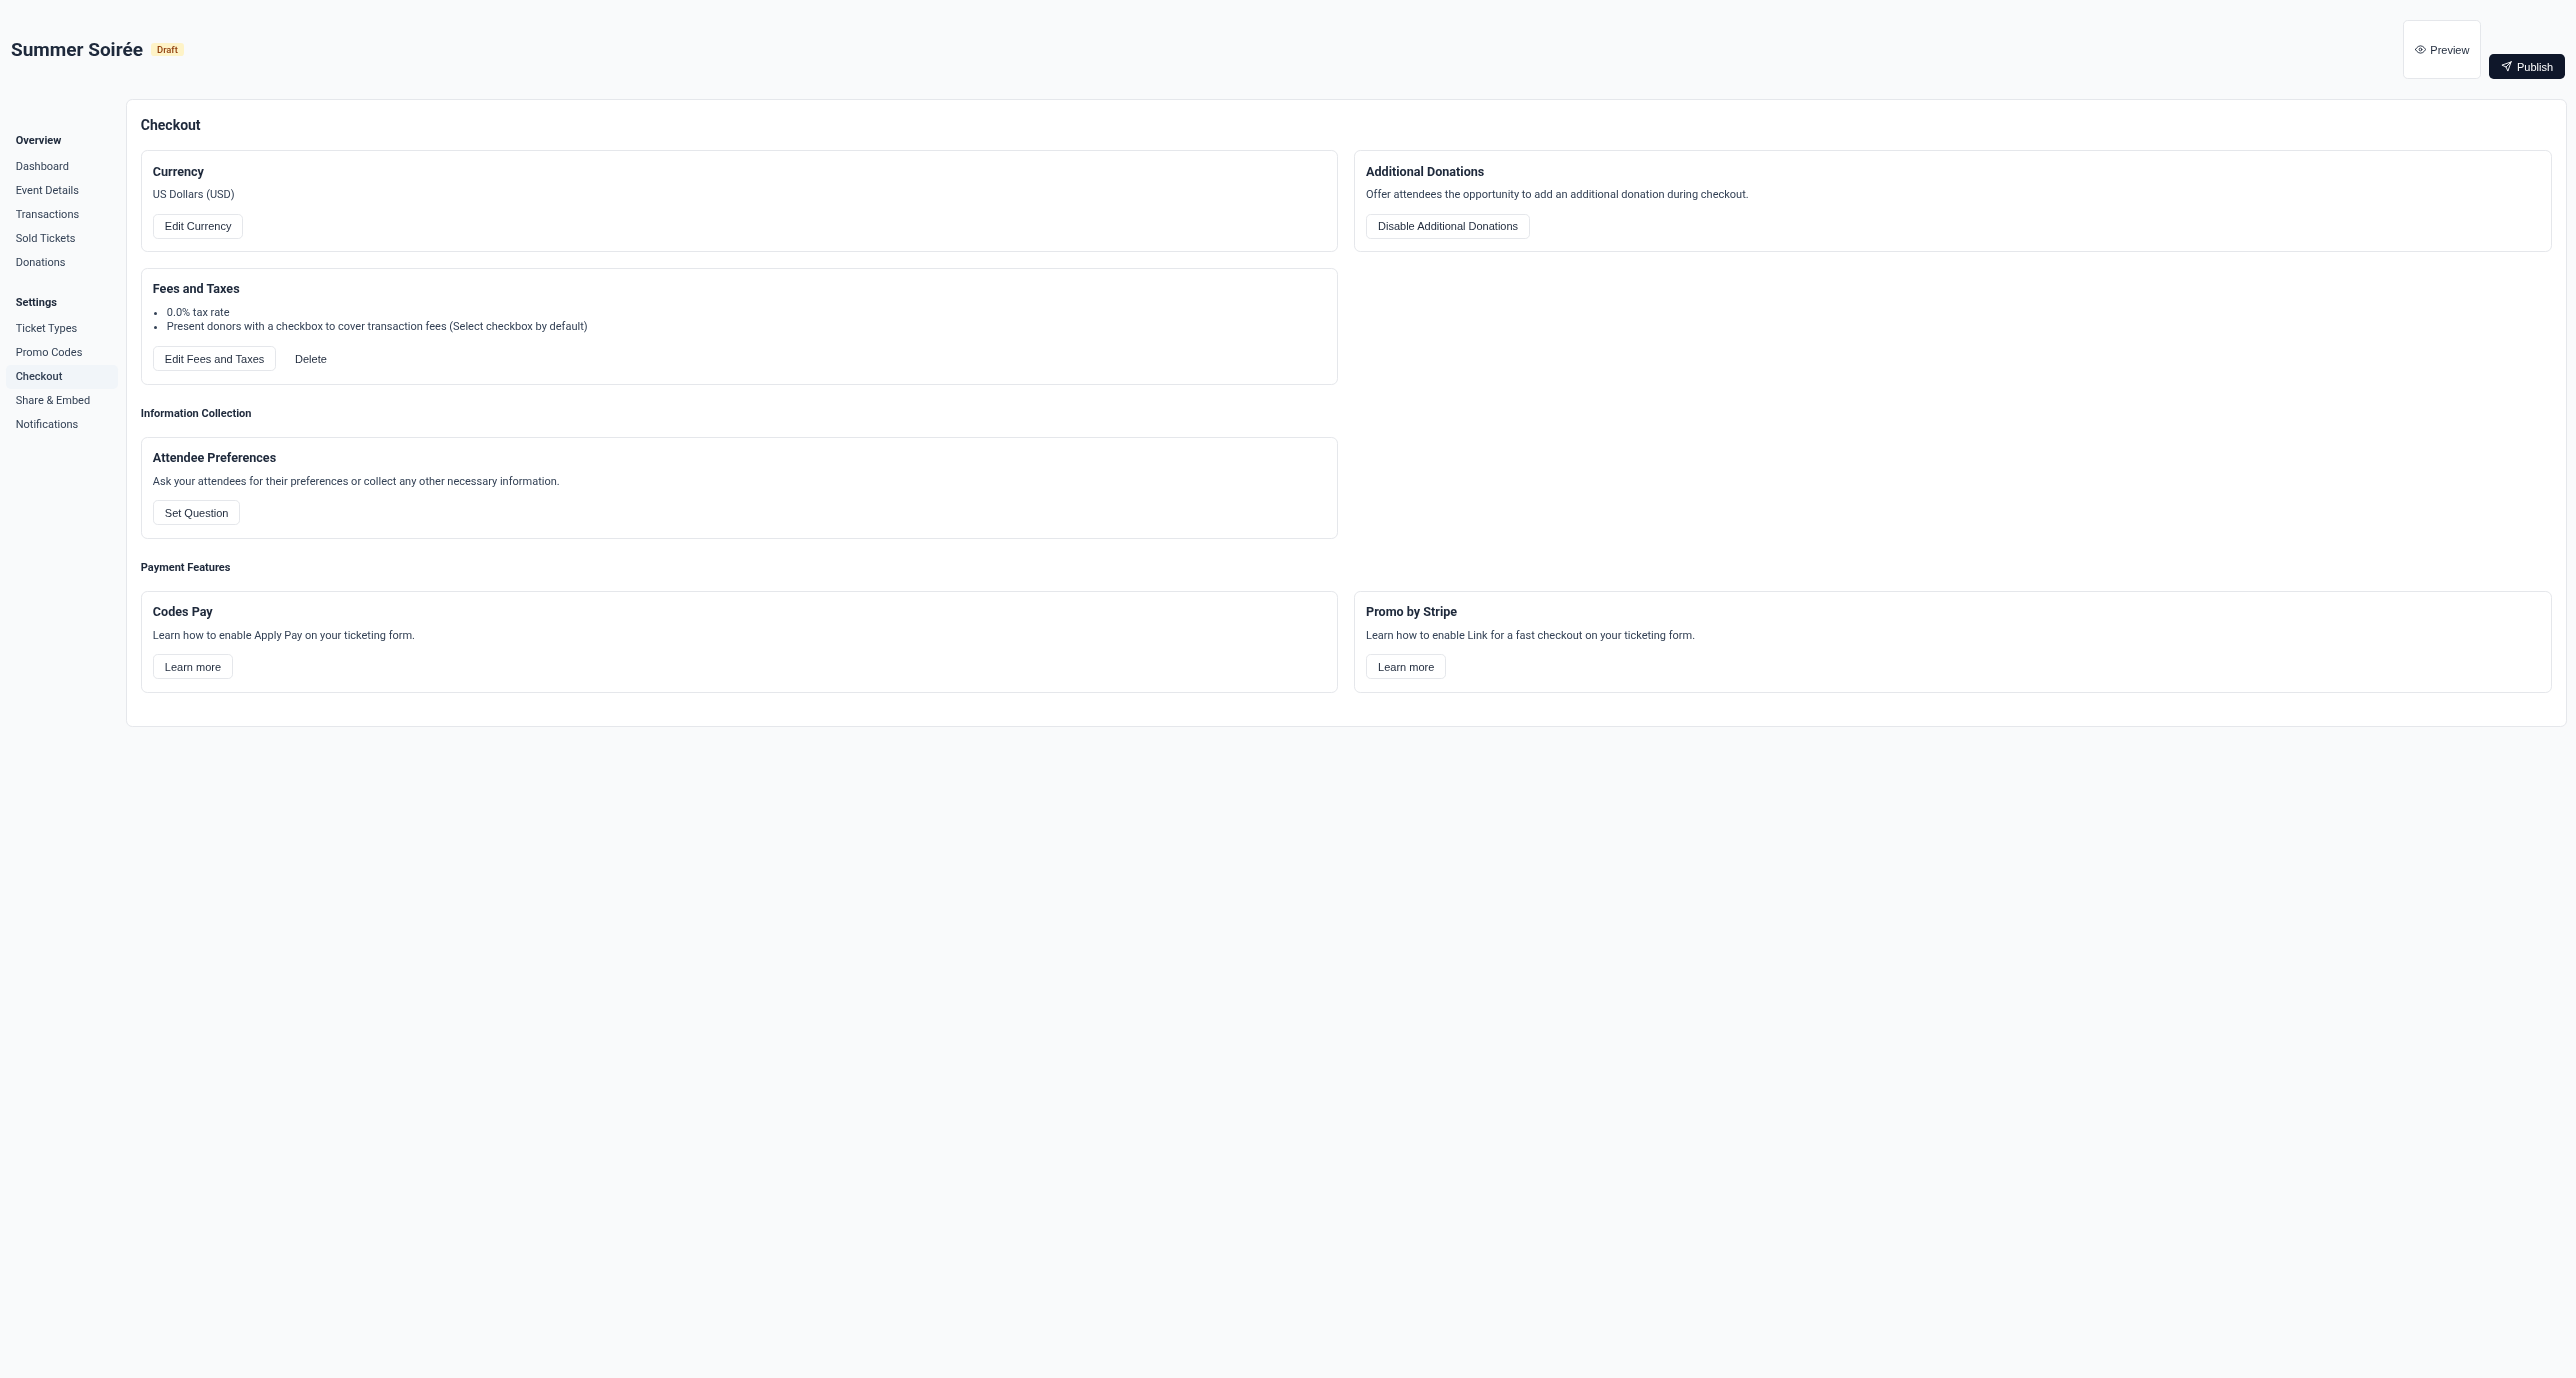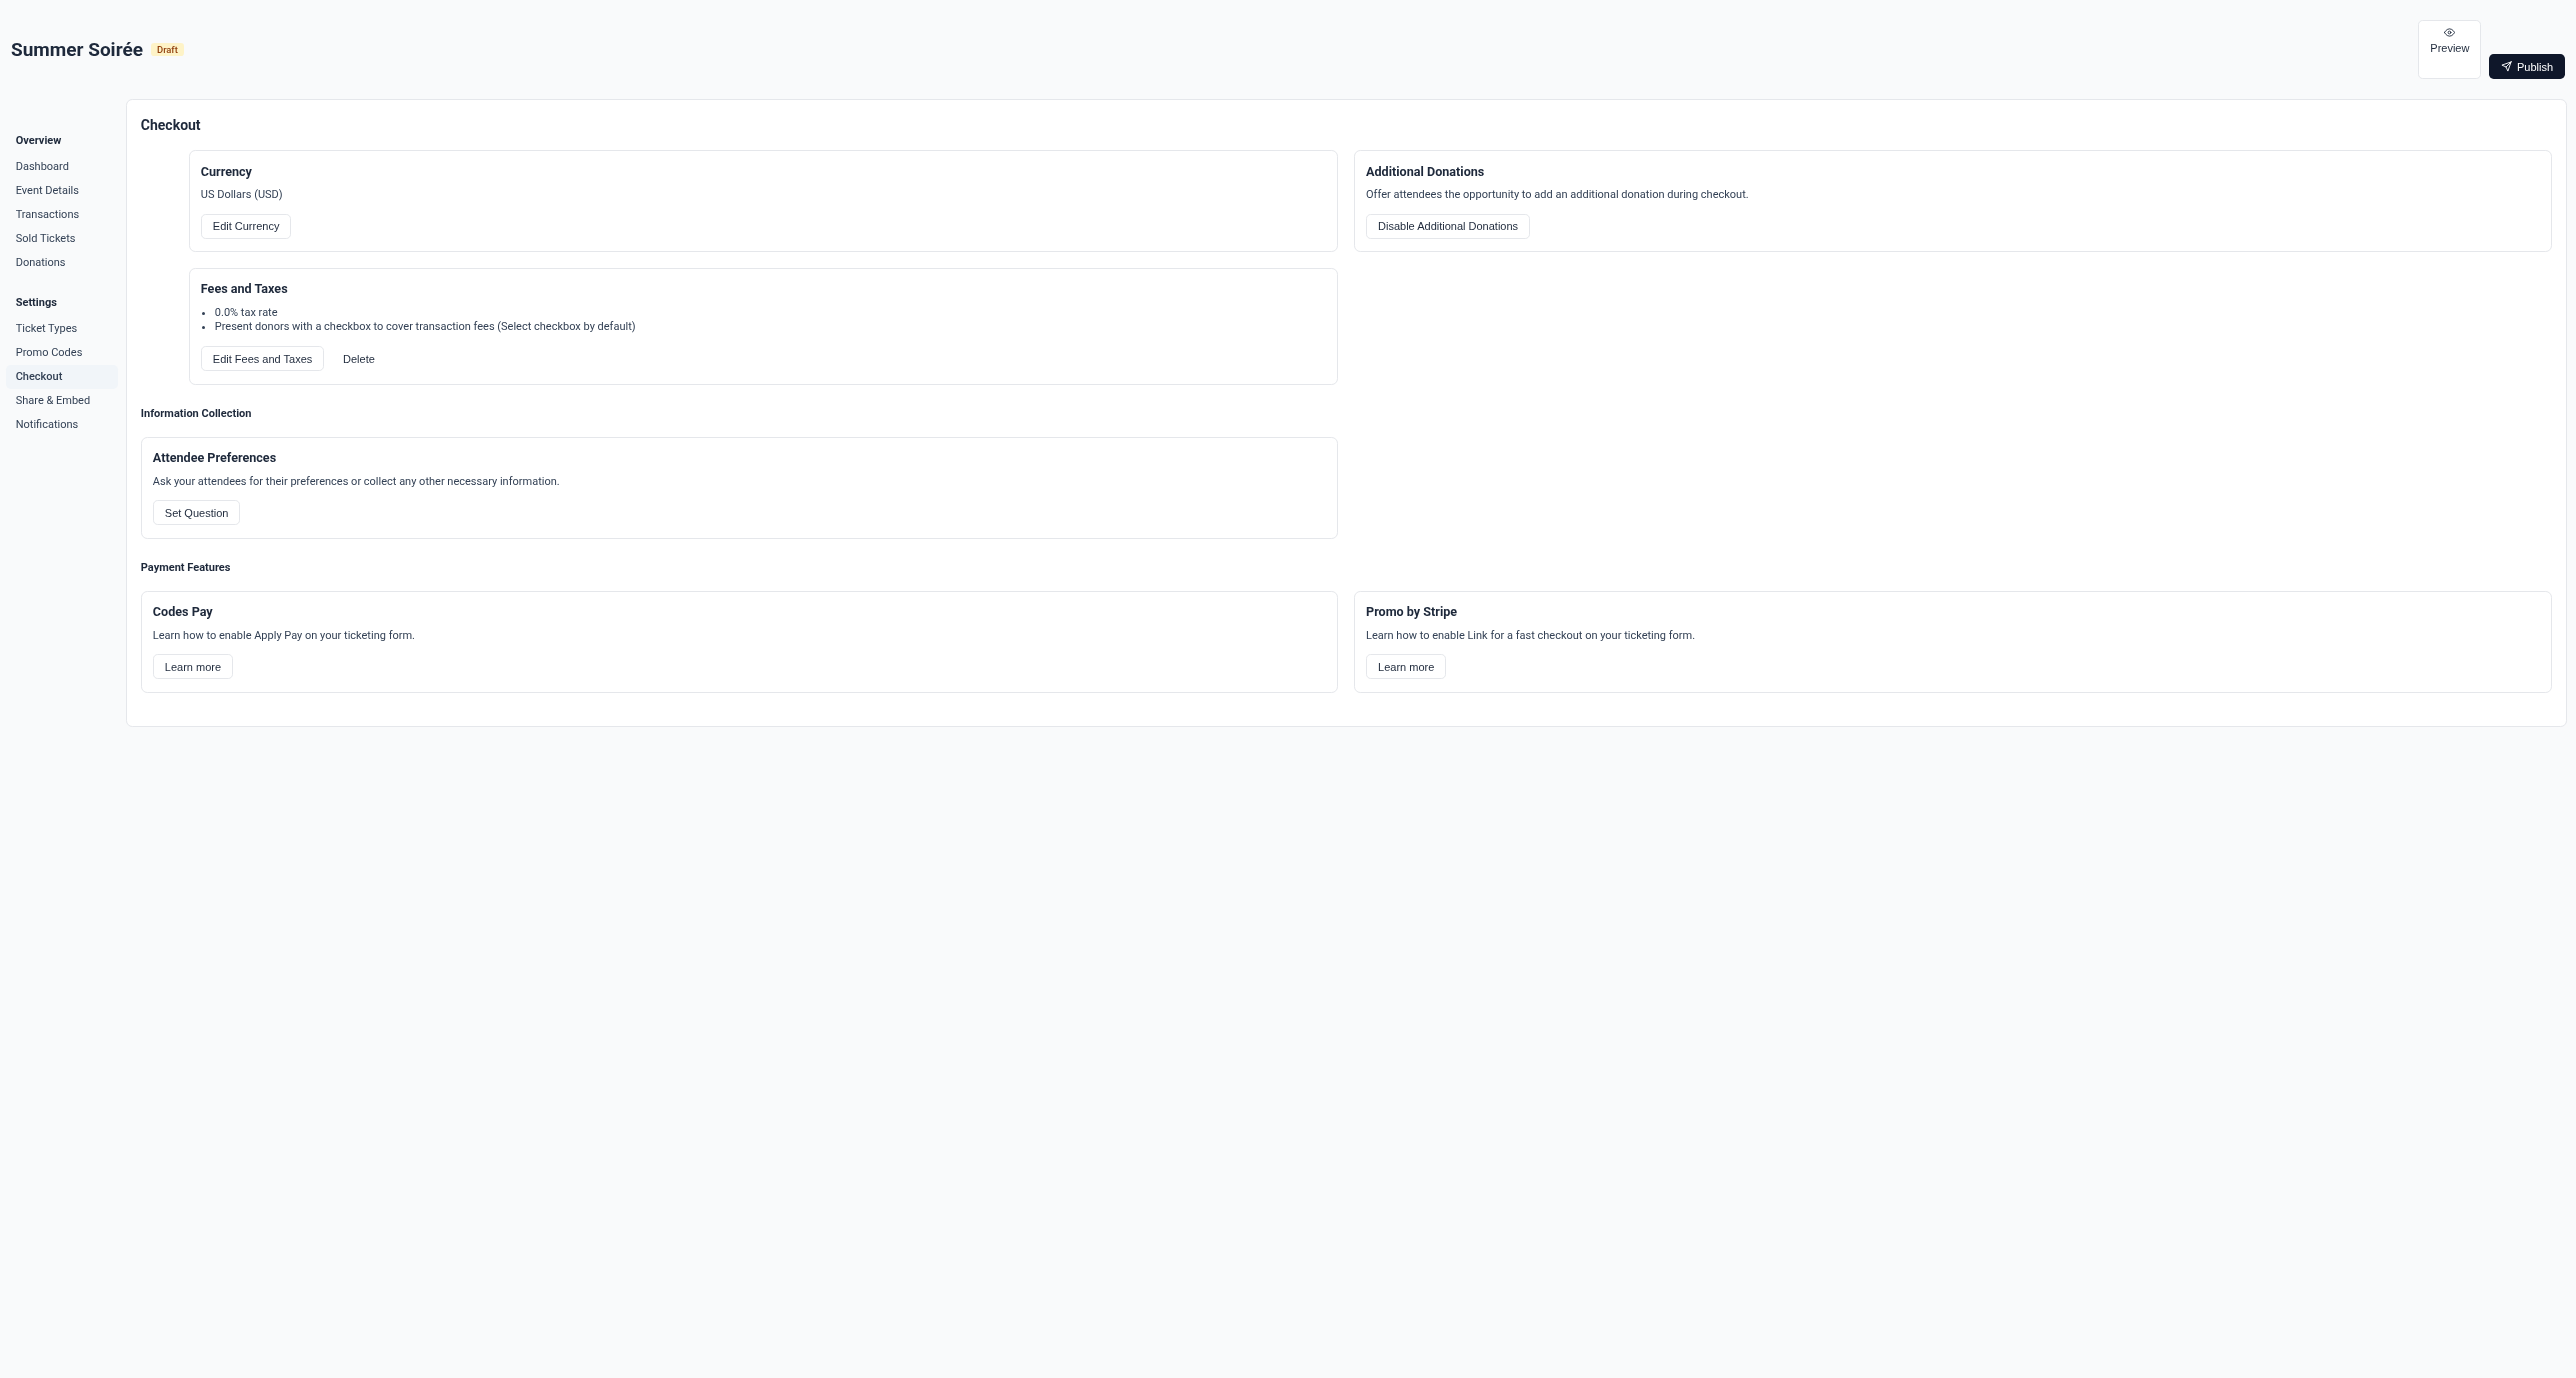--- a/index.html
+++ b/index.html
@@ -56,21 +56,20 @@
   font-size: 11px;
   font-weight: 500;
   cursor: pointer;
   border: 0.8px solid transparent;
 }
 
 .btn-secondary {
   background: #fff;
   border: 0.8px solid #e5e7eb;
   color: #1e293b;
-  flex-direction: column;
 }
 
 .btn-primary {
   background: #0f172a;
   color: #fff;
   margin-top: 34px;
 }
 
 .btn-link {
   background: transparent;
@@ -186,21 +185,21 @@
 .icon {
   width: 11px;
   height: 11px;
   display: inline-block;
 }
 
 svg {
   display: block;
 }
 
-.col-left .card { margin-bottom: 15.7px; margin-left: 48px; }
+.col-left .card { margin-bottom: 15.7px; }
 </style>
 </head>
 <body>
 
 <div class="header">
   <div class="header-left">
     <h1 class="event-title">Summer Soirée</h1>
     <span class="badge">Draft</span>
   </div>
   <div class="header-right">

